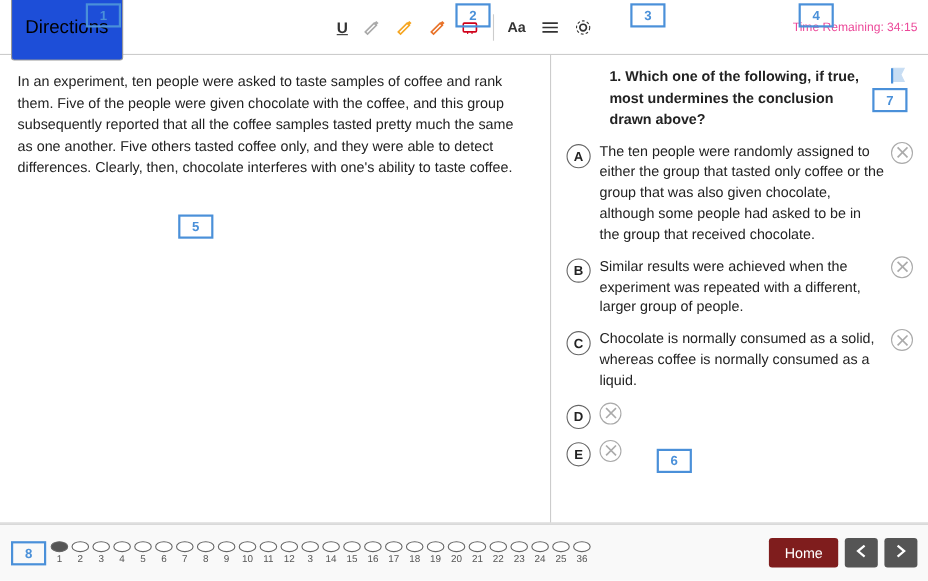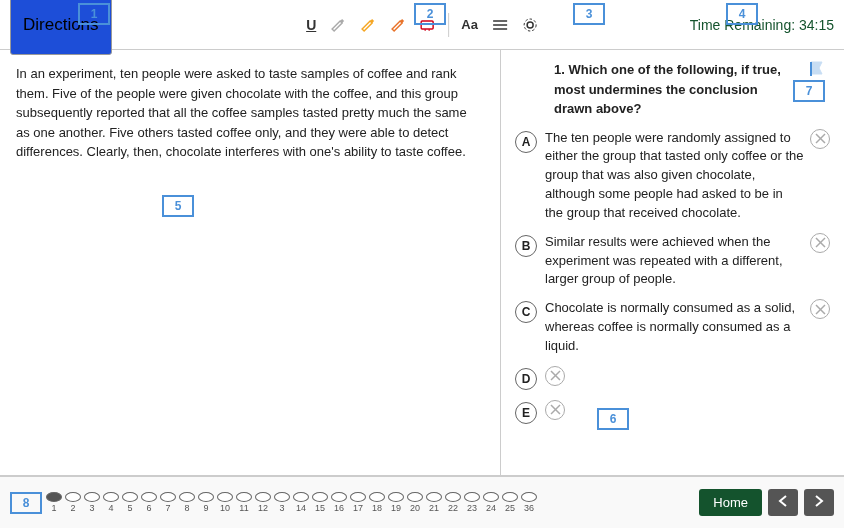--- a/index.html
+++ b/index.html
@@ -58,22 +58,22 @@
       height: 24px;
       background: #ccc;
       margin: 0 4px;
     }
     .toolbar-right {
       margin-left: auto;
       display: flex;
       align-items: center;
     }
     .time-remaining {
-      font-size: 14px;
-      color: #14532d;
+      font-size: 11px;
+      color: #ec4899;
     }
 
     
     .anno {
       position: absolute;
       border: 2px solid #4a90d9;
       color: #4a90d9;
       font-size: 12px;
       font-weight: bold;
       display: flex;
@@ -207,21 +207,21 @@
       font-size: 9px;
       color: #555;
       margin-top: 1px;
     }
     .bottom-right {
       display: flex;
       align-items: center;
       gap: 6px;
     }
     .home-btn {
-      background: #14532d;
+      background: #7f1d1d;
       color: #fff;
       border: none;
       padding: 6px 14px;
       font-size: 13px;
       cursor: pointer;
       border-radius: 3px;
     }
     .nav-btn {
       background: #555;
       color: #fff;

